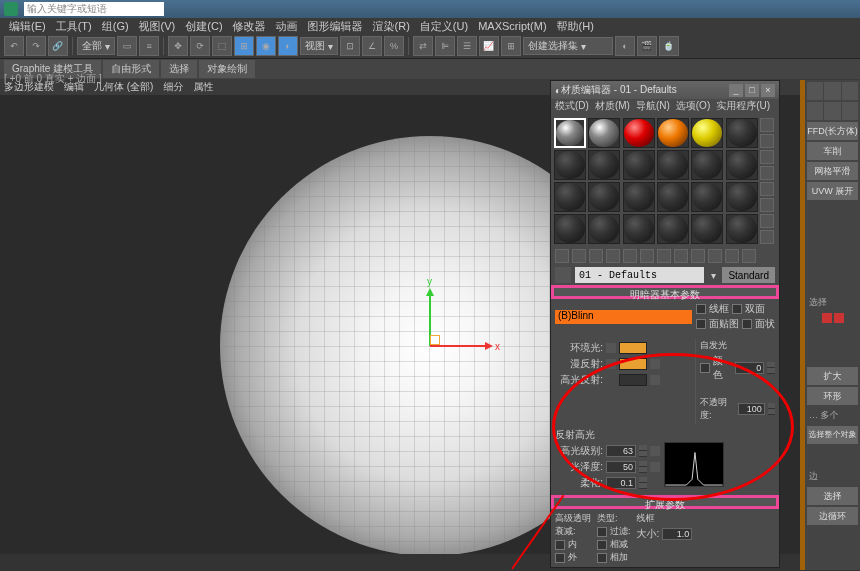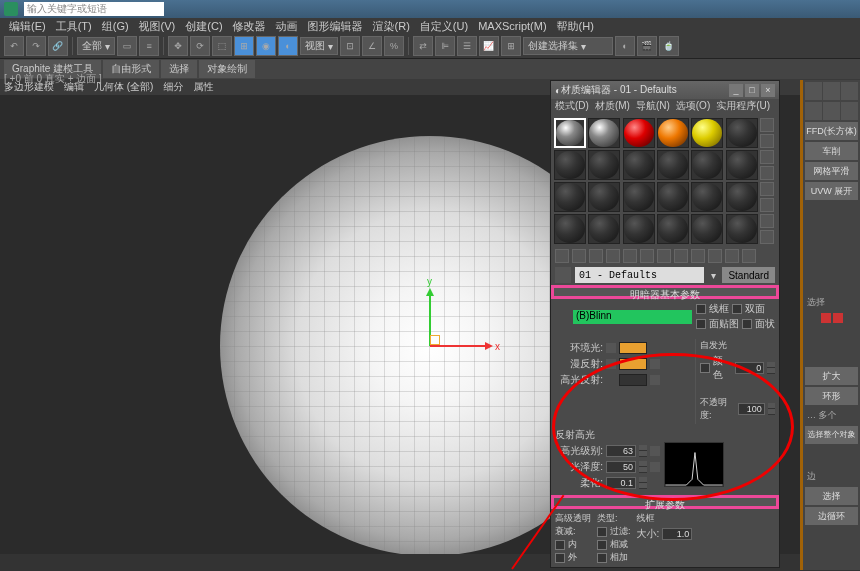--- a/index.html
+++ b/index.html
@@ -67,41 +67,41 @@
 .me-tools .tb { width: 14px; height: 14px; background: #555; border: 1px solid #666; }
 .me-namerow { height: 20px; background: #4a4a4a; display: flex; align-items: center; padding: 0 4px; gap: 4px; }
 .me-namerow .eyedrop { width: 16px; height: 16px; background: #555; }
 .me-namerow .namecombo { flex: 1; height: 16px; background: #ddd; color: #000; padding: 0 4px; font-size: 10px; display: flex; align-items: center; font-family: Liberation Mono, monospace; }
 .me-namerow .stdbtn { height: 16px; background: #888; color: #000; padding: 0 6px; font-size: 10px; display: flex; align-items: center; }
 
 .me-rollout { background: #4a4a4a; }
 .rollout-head { height: 14px; background: #555; text-align: center; font-size: 10px; line-height: 14px; color: #ddd; border: 3px solid #ec4899; }
 .rollout-body { padding: 3px 4px; font-size: 10px; }
 .shader-row { display: flex; align-items: center; gap: 4px; margin-bottom: 2px; }
-.shader-row .combo { flex: 1; height: 14px; background: #22c55e; color: #000; padding: 0 3px; font-size: 10px; margin-left: 18px; }
+.shader-row .combo { flex: 1; height: 14px; background: #f97316; color: #000; padding: 0 3px; font-size: 10px; }
 .chk { width: 10px; height: 10px; background: #333; border: 1px solid #777; display: inline-block; }
 .chk-row { display: flex; align-items: center; gap: 3px; }
 
 .param-row { display: flex; align-items: center; gap: 3px; margin: 2px 0; font-size: 10px; }
 .param-row .lbl { width: 48px; text-align: right; }
 .param-row .lock { width: 10px; height: 10px; background: #555; }
 .param-row .sw { width: 28px; height: 12px; background: #e8a030; border: 1px solid #222; }
 .param-row .sw.dark { background: #333; }
 .param-row .spin { width: 30px; height: 12px; background: #333; border: 1px solid #666; color: #ddd; text-align: right; padding-right: 2px; font-size: 9px; }
 .param-row .spinbtn { width: 8px; height: 12px; background: #555; display: flex; flex-direction: column; }
 .param-row .spinbtn div { flex: 1; border-bottom: 1px solid #333; }
 .specular-graph { width: 60px; height: 45px; background: #000; border: 1px solid #333; position: relative; }
 .specular-graph svg { width: 100%; height: 100%; }
 
 
 .annot-ellipse { position: absolute; border: 3px solid #e00; border-radius: 50%; pointer-events: none; z-index: 60; }
 .annot-line { position: absolute; background: #e00; height: 2px; transform-origin: left center; z-index: 60; pointer-events: none; }
 
 
-.cmdpanel { width: 60px; background: #444; border-left: 3px solid #a16207; display: flex; flex-direction: column; gap: 2px; padding: 2px; position: absolute; right: 0; top: 80px; height: 490px; }
+.cmdpanel { width: 60px; background: #444; border-left: 5px solid #a16207; display: flex; flex-direction: column; gap: 2px; padding: 2px; position: absolute; right: 0; top: 80px; height: 490px; }
 .cmd-tabs { display: flex; gap: 1px; }
 .cmd-tabs .ct { flex: 1; height: 18px; background: #555; font-size: 9px; }
 .cmd-btn { height: 18px; background: #666; font-size: 9px; text-align: center; line-height: 18px; color: #ddd; }
 .cmd-sec { font-size: 9px; color: #aaa; padding: 2px; }
 
 
 .status { position: absolute; top: 72px; left: 4px; font-size: 10px; color: #aaa; }
 </style>
 </head>
 <body>

